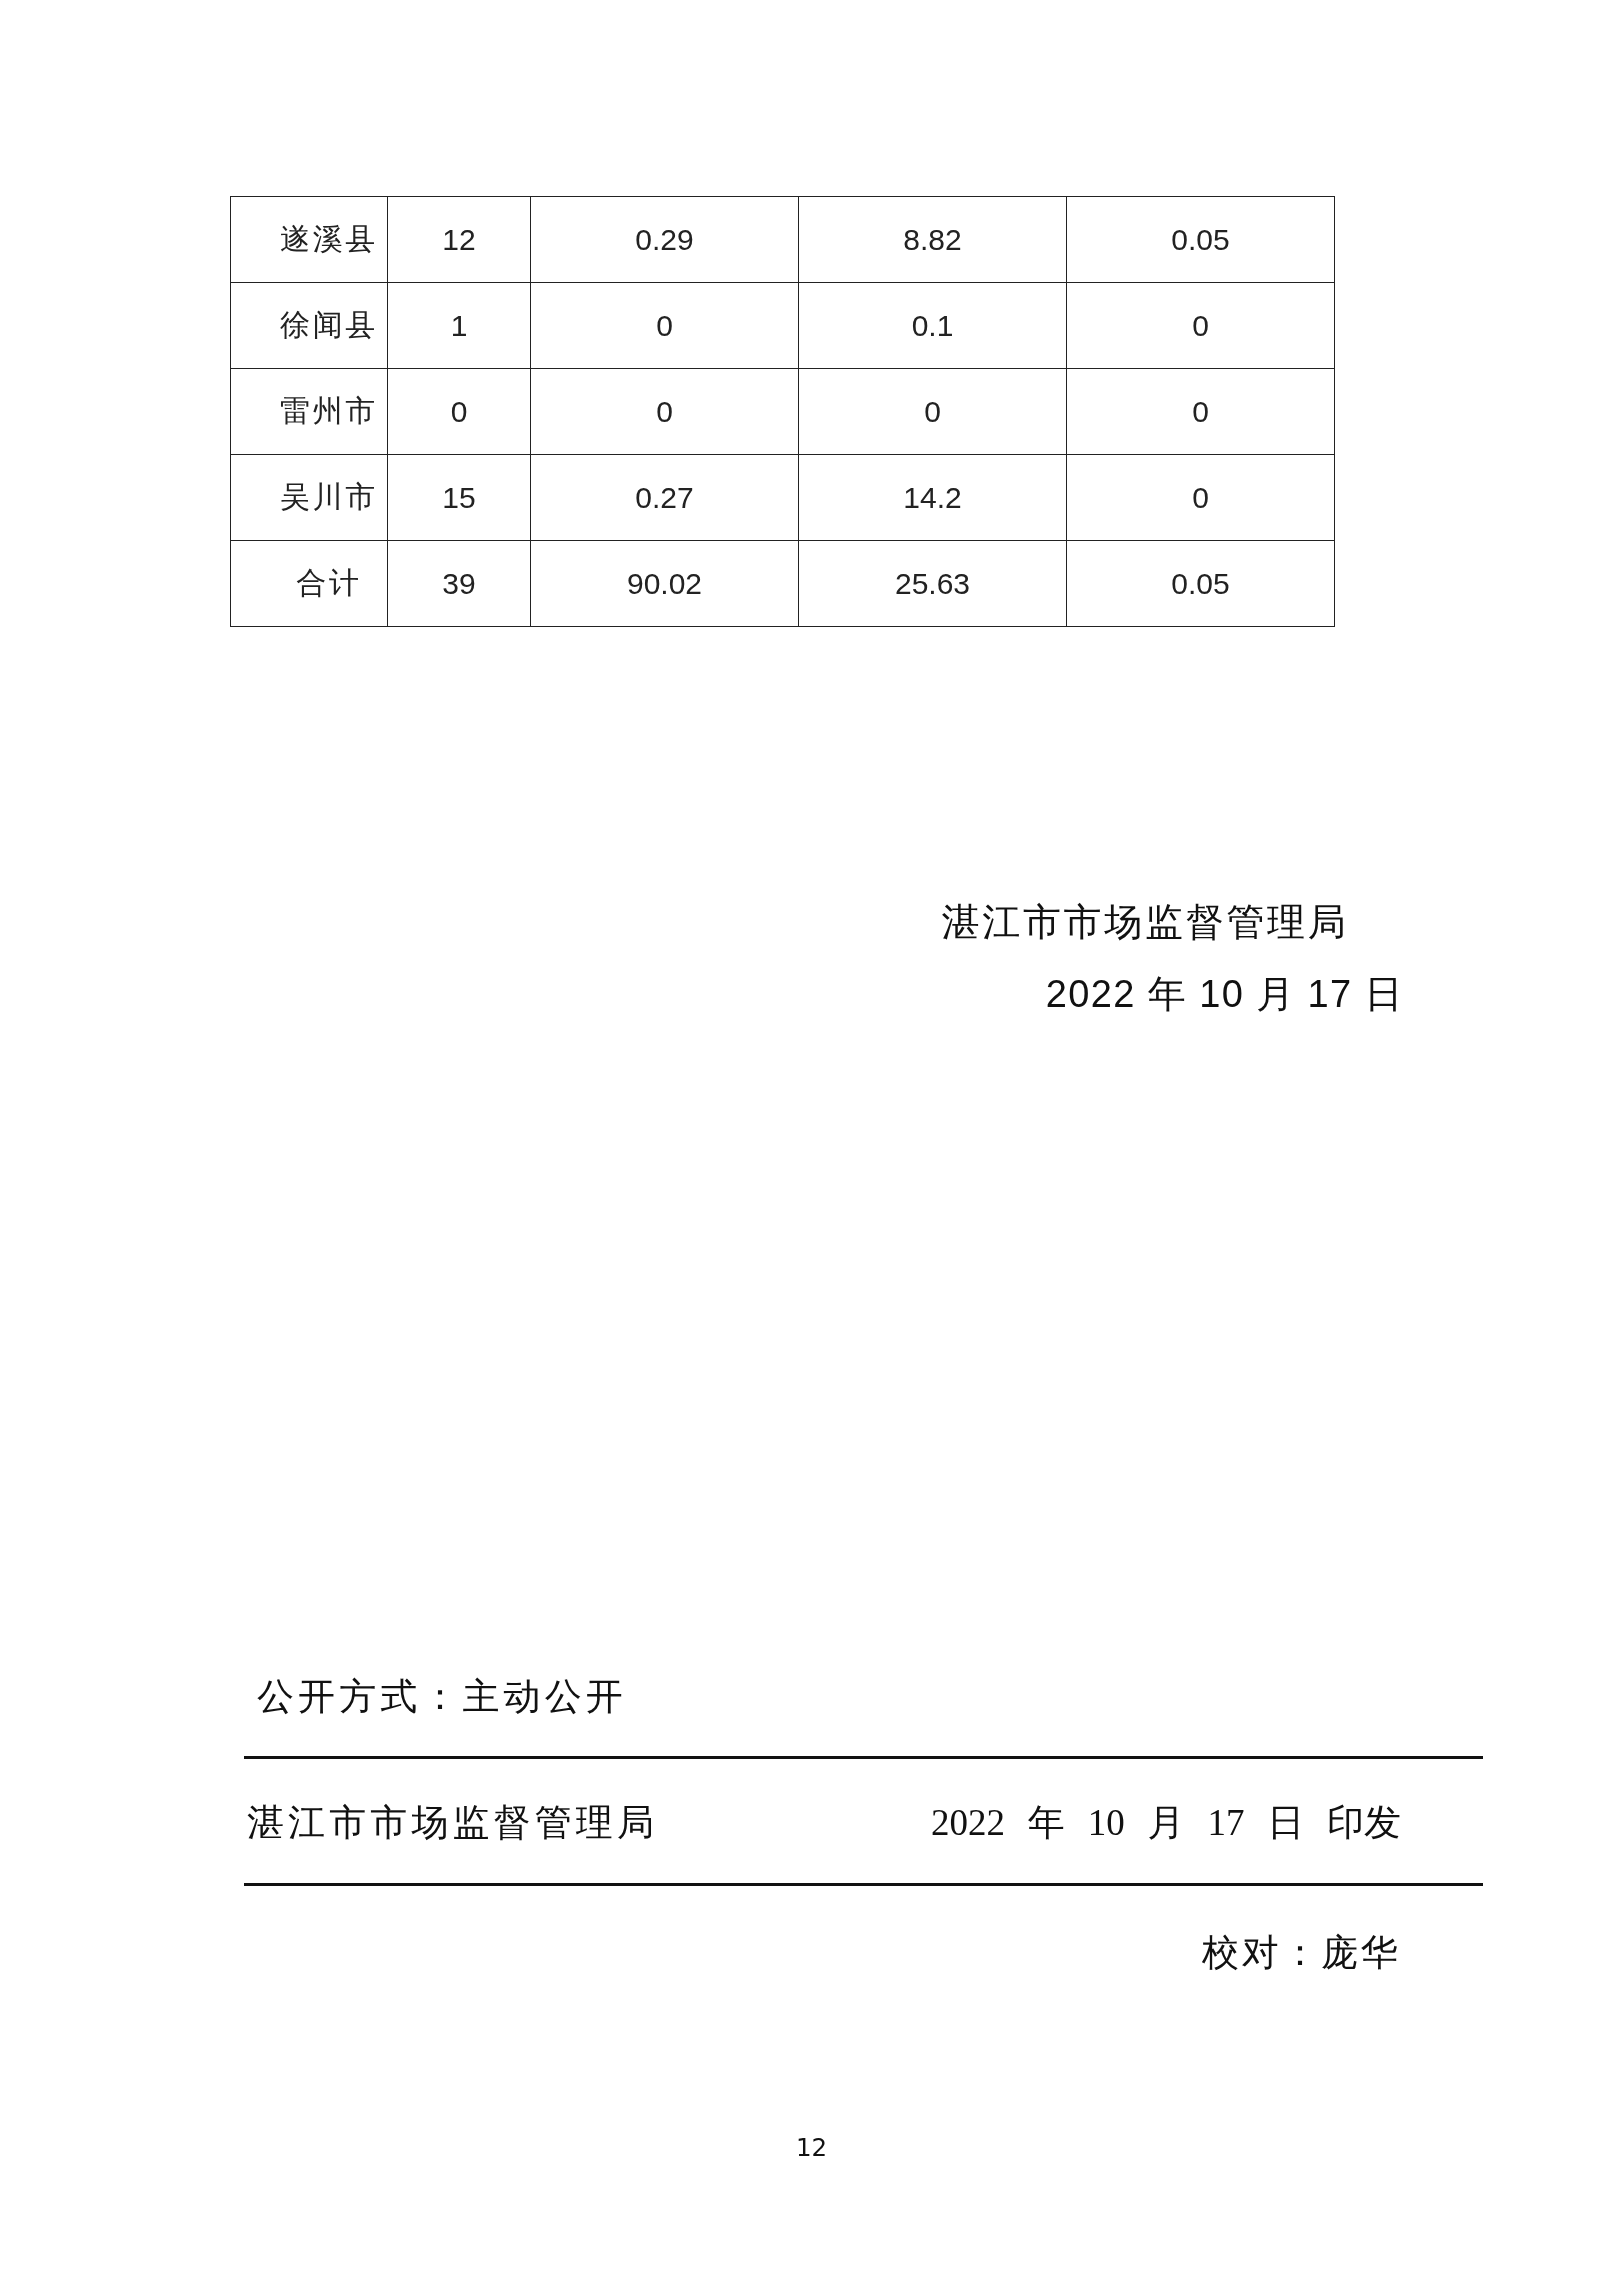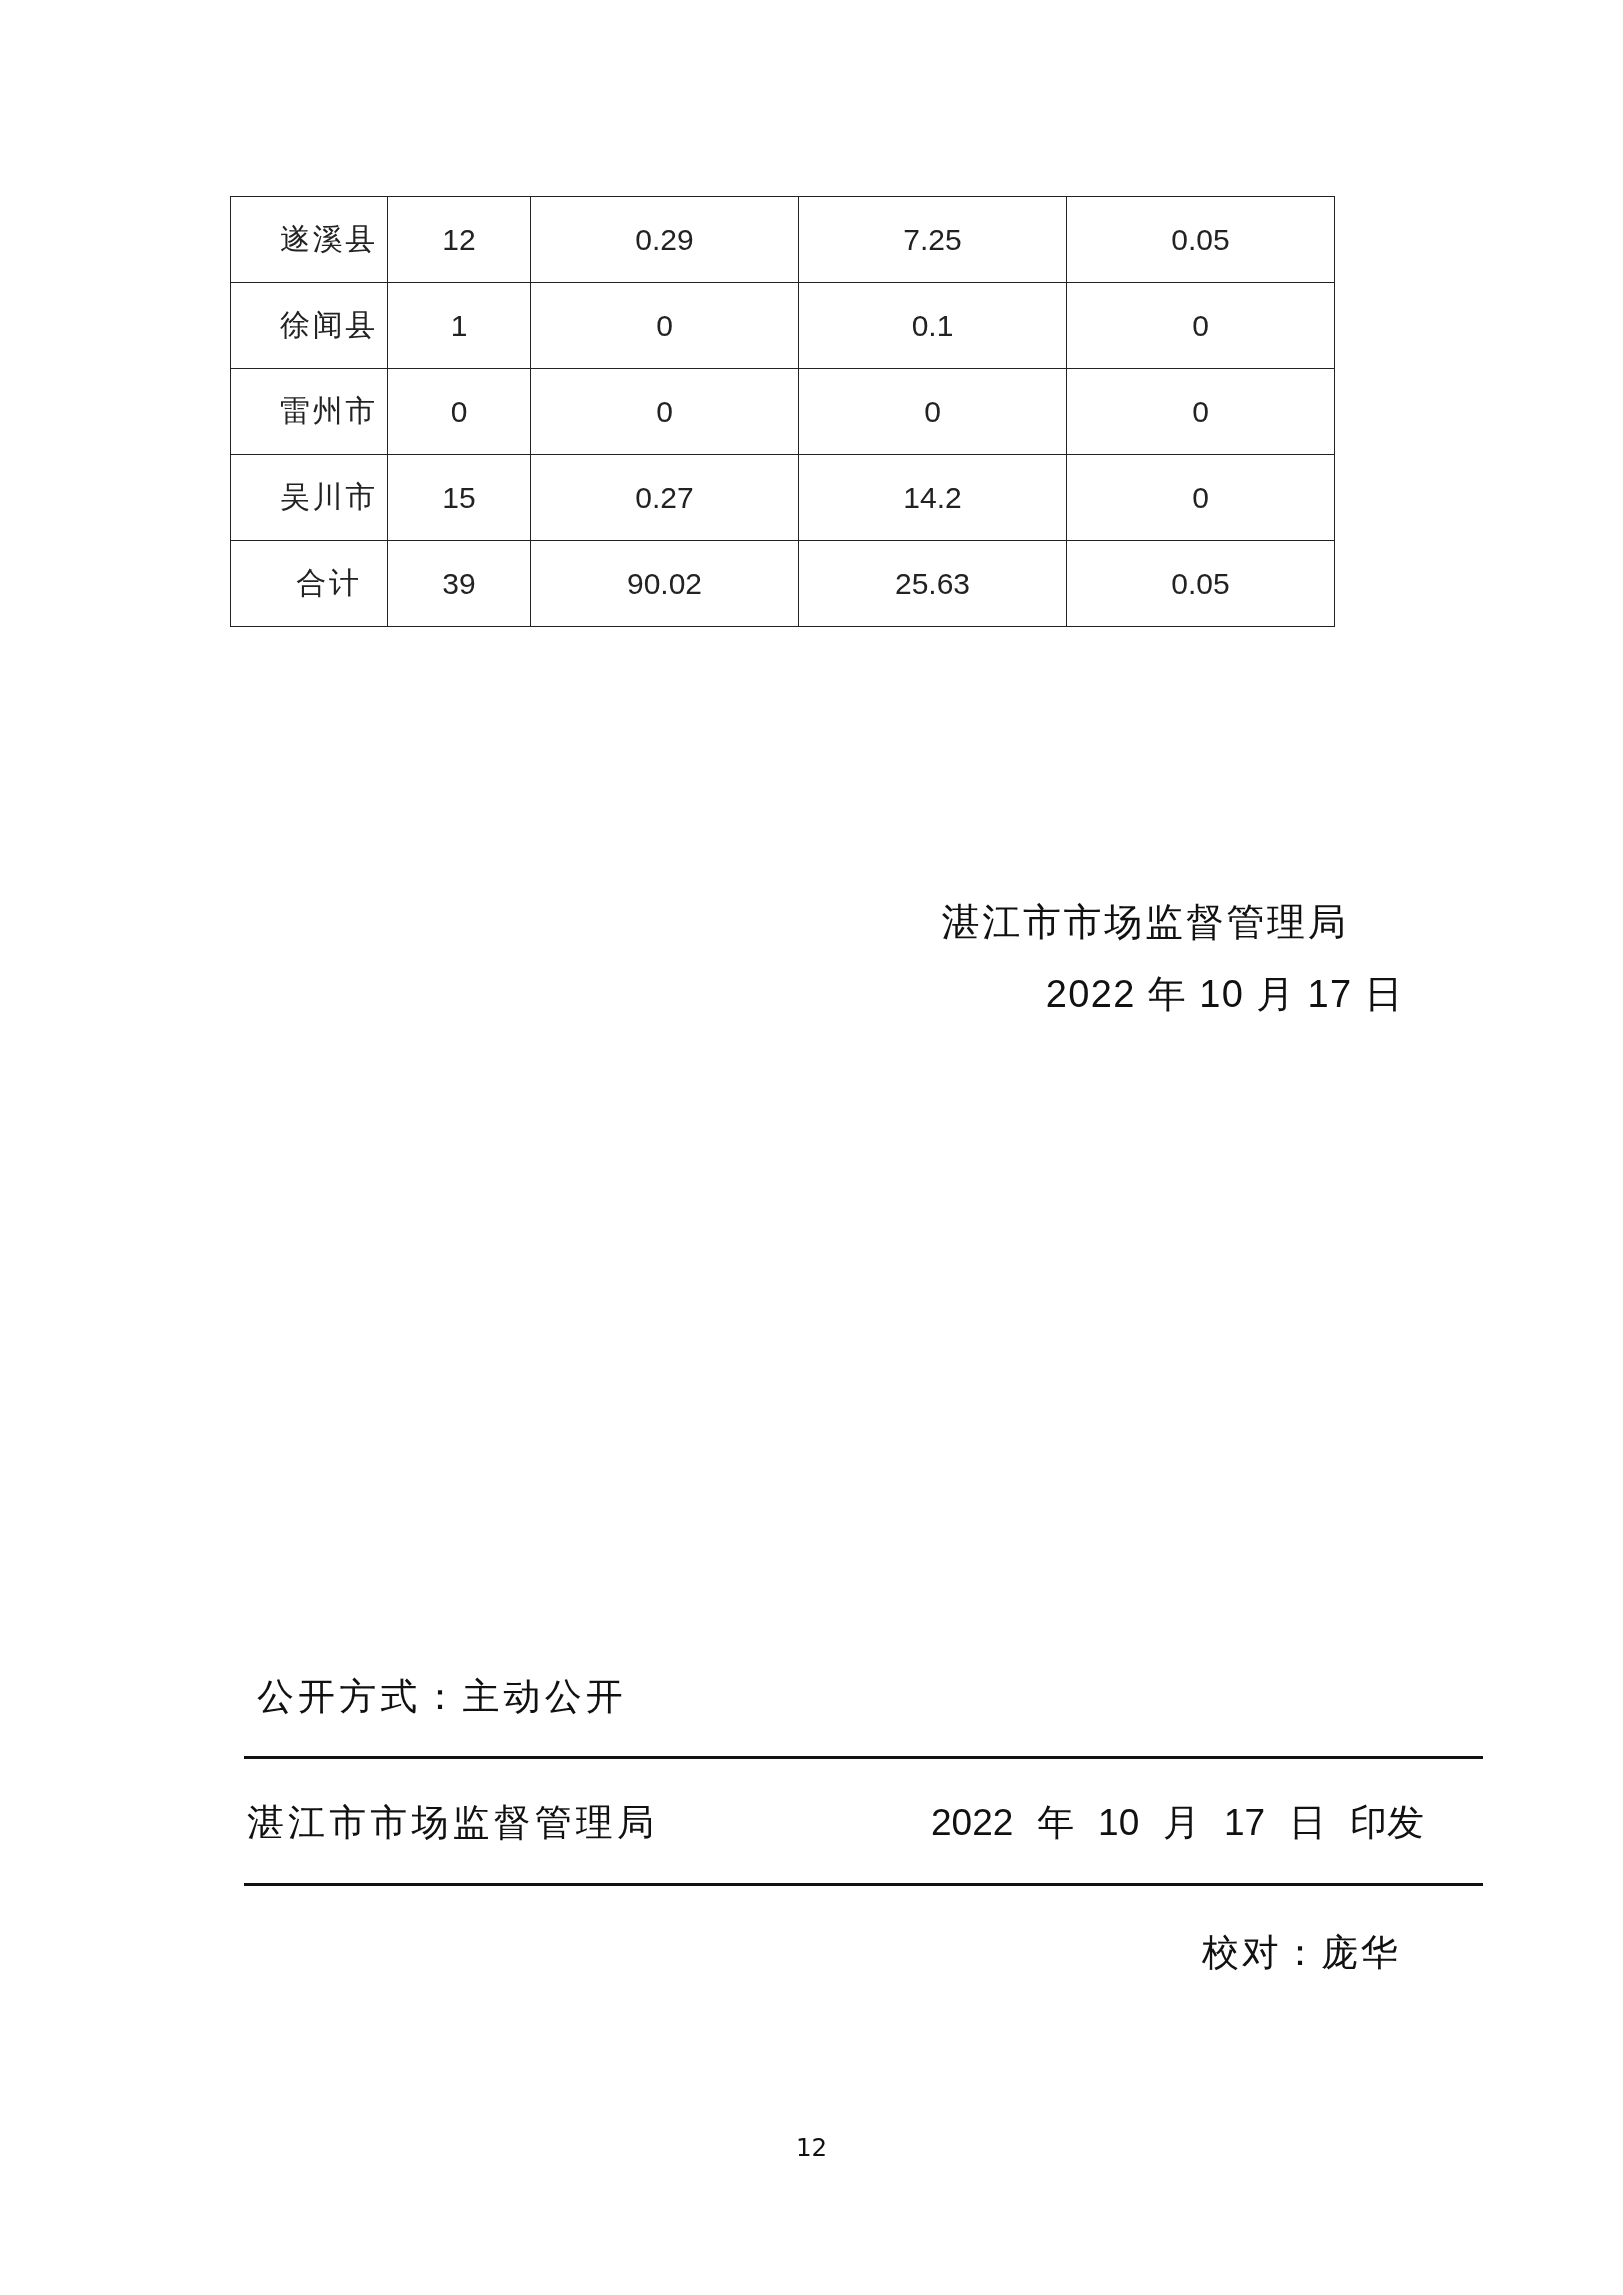--- a/index.html
+++ b/index.html
@@ -17,21 +17,21 @@
   .sign-block { position: absolute; left: 886px; top: 897px; width: 518px; text-align: center; }
   .sign-org { font-size: 38px; letter-spacing: 2.7px; margin-bottom: 20.5px; white-space: nowrap; }
   .sign-date { font-size: 38px; letter-spacing: 1.4px; white-space: nowrap; font-family: "Liberation Sans", sans-serif; text-align: right; }
 
   .disclosure { position: absolute; left: 257px; top: 1672px; font-size: 37px; letter-spacing: 4.1px; white-space: nowrap; text-align: right; }
   .rule { position: absolute; left: 244px; width: 1239px; height: 2.7px; background: #111; }
   .rule.r1 { top: 1756px; }
   .rule.r2 { top: 1883px; }
 
   .issuer { position: absolute; left: 247px; top: 1798px; font-size: 37px; letter-spacing: 4.1px; white-space: nowrap; }
-  .issue-date { position: absolute; left: 931px; top: 1798px; font-size: 37px; white-space: nowrap; word-spacing: 13.6px; font-family: Liberation Sans, sans-serif; }
+  .issue-date { position: absolute; left: 931px; top: 1798px; font-size: 37px; white-space: nowrap; word-spacing: 13.6px; font-family: Liberation Serif, serif; }
 
   .proofreader { position: absolute; left: 1202px; top: 1928px; font-size: 37px; letter-spacing: 2.7px; white-space: nowrap; }
 
   .page-number { position: absolute; left: 0; width: 1623px; top: 2133px; text-align: center; font-size: 24.5px;
     font-family: "DejaVu Sans", sans-serif; }
 </style>
 </head>
 <body>
 
 <div class="page">
@@ -42,21 +42,21 @@
         <col style="width:143px">
         <col style="width:268px">
         <col style="width:268px">
         <col style="width:268px">
     </colgroup>
     <tbody>
       <tr>
         <td class="region">遂溪县</td>
         <td>12</td>
         <td>0.29</td>
-        <td>7.25</td>
+        <td>8.82</td>
         <td>0.05</td>
       </tr>
       <tr>
         <td class="region">徐闻县</td>
         <td>1</td>
         <td>0</td>
         <td>0.1</td>
         <td>0</td>
       </tr>
       <tr>

